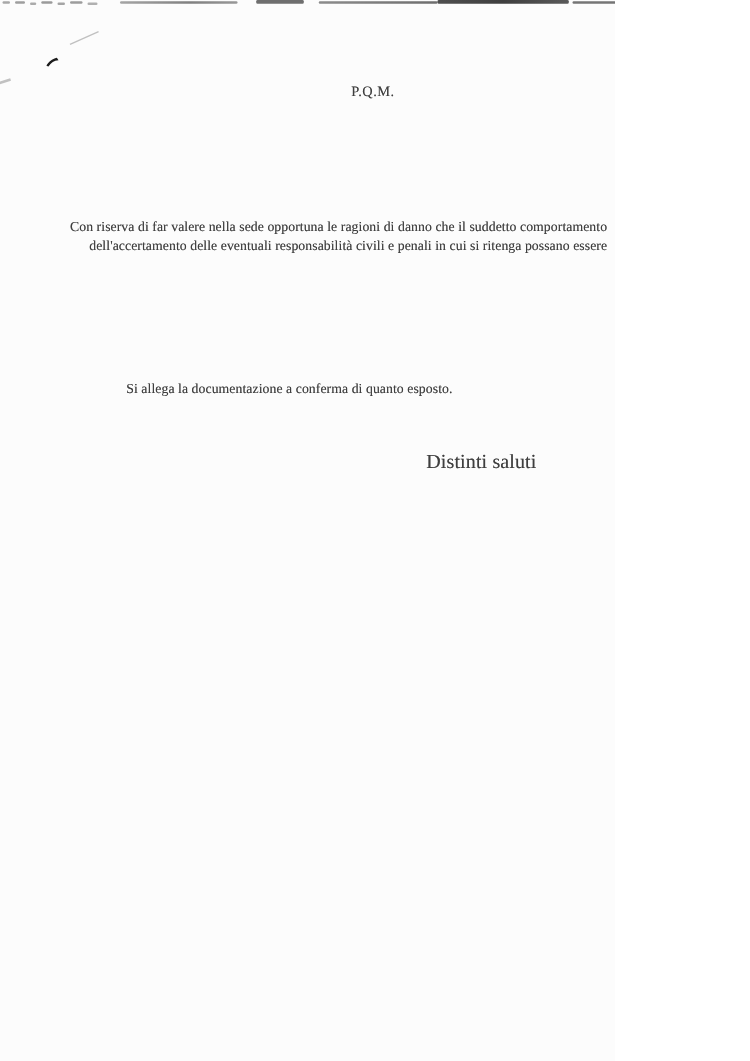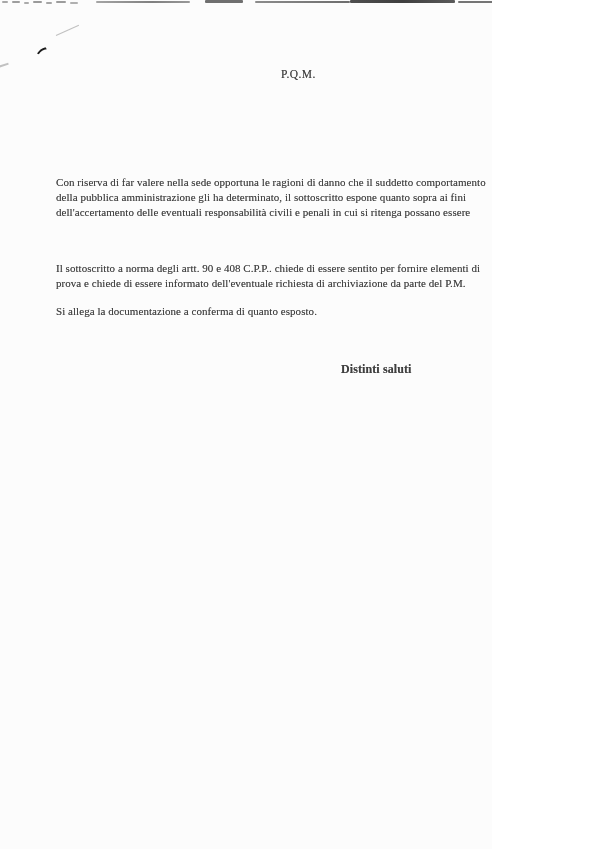--- a/index.html
+++ b/index.html
@@ -60,29 +60,28 @@
     font-size: 11.5px; line-height: 15px; letter-spacing: .4px;
     text-shadow: 0 0 .5px rgba(64,64,64,.55);
     white-space: nowrap;
   }
   .para {
     position: absolute; left: 56px;
     font-size: 11px; line-height: 15px; letter-spacing: .05px;
     text-shadow: 0 0 .5px rgba(64,64,64,.55);
   }
   .para .line { white-space: nowrap; }
-  .p1 { top: 175px; }
+  .p1 { top: 175px; text-align: right; }
   .p2 { top: 261px; }
-  .p3 { top: 304px; }
+  .p3 { top: 304px; margin-left: 45px; }
   .closing {
     position: absolute; left: 341px; top: 362px;
-    font-size: 12px; line-height: 15px; letter-spacing: .1px;
+    font-size: 16px; line-height: 15px; letter-spacing: .1px;
     text-shadow: 0 0 .5px rgba(64,64,64,.55);
     white-space: nowrap;
-    font-weight: bold;
   }
 </style>
 </head>
 <body>
 
 <div class="page">
 
   <div class="top-edge">
     <i class="seg seg-d1"></i>
     <i class="seg seg-d2"></i>
@@ -106,28 +105,23 @@
       <path d="M0,7.5 C2,4.5 4.5,2 8.5,1.2 L9.8,3.2 C6.2,3.4 3.8,5.2 1.8,8.2 Z" fill="#1c1c1c"></path>
     </svg>
   </div>
   <div class="edge-tick"></div>
   <div class="smudge"></div>
 
   <div class="heading">P.Q.M.</div>
 
   <div class="para p1">
     <div class="line">Con riserva di far valere nella sede opportuna le ragioni di danno che il suddetto comportamento</div>
-    <div class="line">della pubblica amministrazione gli ha determinato, il sottoscritto espone quanto sopra ai fini</div>
     <div class="line">dell'accertamento delle eventuali responsabilità civili e penali in cui si ritenga possano essere</div>
   </div>
 
-  <div class="para p2">
-    <div class="line">Il sottoscritto a norma degli artt. 90 e 408 C.P.P.. chiede di essere sentito per fornire elementi di</div>
-    <div class="line">prova e chiede di essere informato dell'eventuale richiesta di archiviazione da parte del P.M.</div>
-  </div>
 
   <div class="para p3">
     <div class="line">Si allega la documentazione a conferma di quanto esposto.</div>
   </div>
 
   <div class="closing">Distinti saluti</div>
 
 </div>
 
 </body></html>

